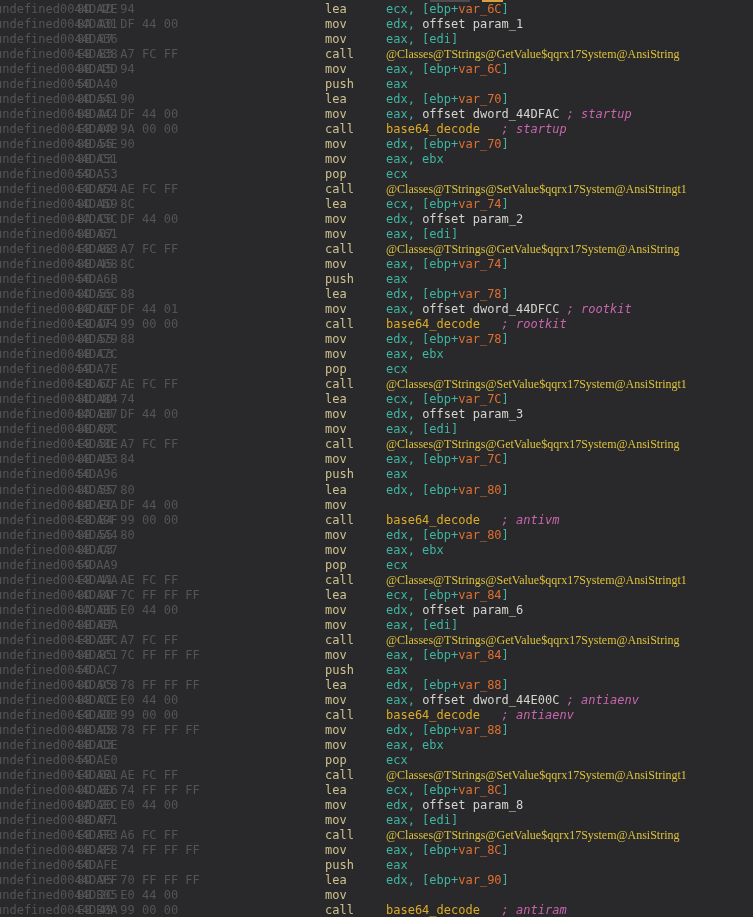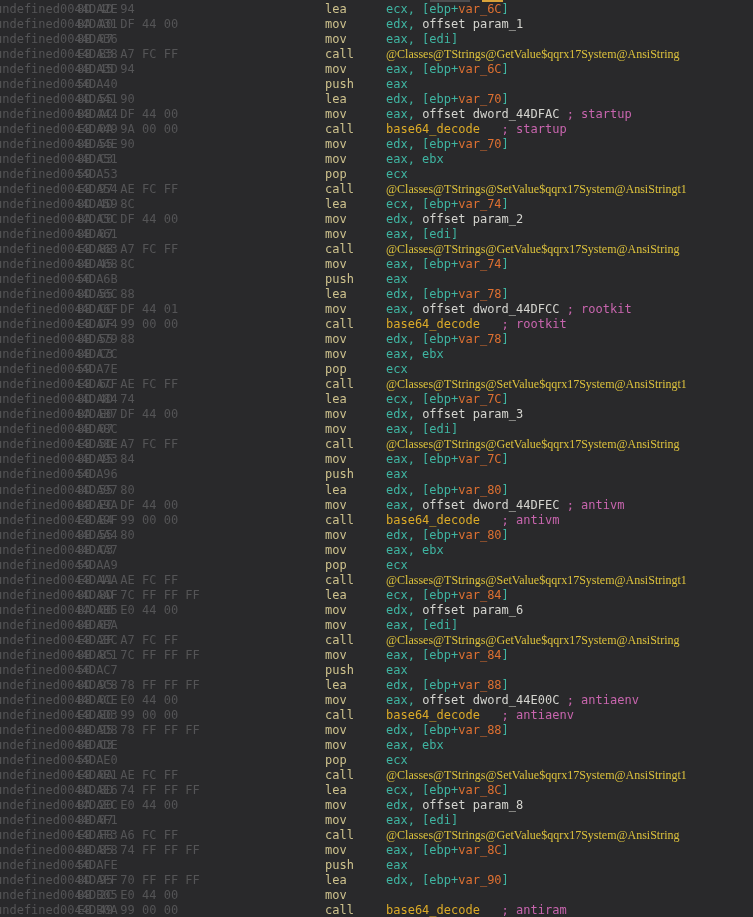--- a/index.html
+++ b/index.html
@@ -18,21 +18,21 @@
   .line{position:relative;height:15.03px;white-space:pre;line-height:15px;}
   .line span{position:absolute;top:0;white-space:pre;}
   .c-addr{left:-5px;color:var(--dim);}
   .c-bytes{left:77px;color:var(--dim);}
   .c-mn{left:325px;color:var(--mn);}
   .c-ops{left:386px;}
   .c-ops span{position:static;}
   .tk-r{color:var(--reg);}
   .tk-n{color:var(--num);margin-top:28px;}
   .tk-p{color:var(--plain);}
-  .tk-c{color:var(--com);}
+  .tk-c{color:var(--com);font-style:italic;}
   .tk-y{color:var(--ycall);font-family:Liberation Serif, serif;}
   .tk-g{color:var(--gold);text-align:right;}
   .remnant{position:absolute;top:0;height:2px;}
   .remnant-gray{left:430px;width:40px;background:#4d4d4f;}
   .remnant-gold{left:482px;width:21px;background:#d8a33a;}
 </style>
 </head>
 <body>
 
 <div class="remnant remnant-gray"></div>
@@ -65,21 +65,21 @@
     <div class="line"><span class="c-addr">undefined0044DA7C</span><span class="c-bytes">8B C3</span><span class="c-mn">mov</span><span class="c-ops"><span class="tk-r">eax, ebx</span></span></div>
     <div class="line"><span class="c-addr">undefined0044DA7E</span><span class="c-bytes">59</span><span class="c-mn">pop</span><span class="c-ops"><span class="tk-r">ecx</span></span></div>
     <div class="line"><span class="c-addr">undefined0044DA7F</span><span class="c-bytes">E8 6C AE FC FF</span><span class="c-mn">call</span><span class="c-ops"><span class="tk-y">@Classes@TStrings@SetValue$qqrx17System@AnsiStringt1</span></span></div>
     <div class="line"><span class="c-addr">undefined0044DA84</span><span class="c-bytes">8D 4D 74</span><span class="c-mn">lea</span><span class="c-ops"><span class="tk-r">ecx, [ebp+</span><span class="tk-n">var_7C</span><span class="tk-r">]</span></span></div>
     <div class="line"><span class="c-addr">undefined0044DA87</span><span class="c-bytes">BA E0 DF 44 00</span><span class="c-mn">mov</span><span class="c-ops"><span class="tk-r">edx, </span><span class="tk-p">offset param_3</span></span></div>
     <div class="line"><span class="c-addr">undefined0044DA8C</span><span class="c-bytes">8B 07</span><span class="c-mn">mov</span><span class="c-ops"><span class="tk-r">eax, [edi]</span></span></div>
     <div class="line"><span class="c-addr">undefined0044DA8E</span><span class="c-bytes">E8 5D A7 FC FF</span><span class="c-mn">call</span><span class="c-ops"><span class="tk-y">@Classes@TStrings@GetValue$qqrx17System@AnsiString</span></span></div>
     <div class="line"><span class="c-addr">undefined0044DA93</span><span class="c-bytes">8B 45 84</span><span class="c-mn">mov</span><span class="c-ops"><span class="tk-r">eax, [ebp+</span><span class="tk-n">var_7C</span><span class="tk-r">]</span></span></div>
     <div class="line"><span class="c-addr">undefined0044DA96</span><span class="c-bytes">50</span><span class="c-mn">push</span><span class="c-ops"><span class="tk-r">eax</span></span></div>
     <div class="line"><span class="c-addr">undefined0044DA97</span><span class="c-bytes">8D 55 80</span><span class="c-mn">lea</span><span class="c-ops"><span class="tk-r">edx, [ebp+</span><span class="tk-n">var_80</span><span class="tk-r">]</span></span></div>
-    <div class="line"><span class="c-addr">undefined0044DA9A</span><span class="c-bytes">B8 EC DF 44 00</span><span class="c-mn">mov</span><span class="c-ops"><span class="tk-r">eax, </span><span class="tk-p">offset dword_44DFEC </span><span class="tk-c">; antivm</span></span></div>
+    <div class="line"><span class="c-addr">undefined0044DA9A</span><span class="c-bytes">B8 EC DF 44 00</span><span class="c-mn">mov</span></div>
     <div class="line"><span class="c-addr">undefined0044DA9F</span><span class="c-bytes">E8 B4 99 00 00</span><span class="c-mn">call</span><span class="c-ops"><span class="tk-g">base64_decode</span><span class="tk-p">   </span><span class="tk-c">; antivm</span></span></div>
     <div class="line"><span class="c-addr">undefined0044DAA4</span><span class="c-bytes">8B 55 80</span><span class="c-mn">mov</span><span class="c-ops"><span class="tk-r">edx, [ebp+</span><span class="tk-n">var_80</span><span class="tk-r">]</span></span></div>
     <div class="line"><span class="c-addr">undefined0044DAA7</span><span class="c-bytes">8B C3</span><span class="c-mn">mov</span><span class="c-ops"><span class="tk-r">eax, ebx</span></span></div>
     <div class="line"><span class="c-addr">undefined0044DAA9</span><span class="c-bytes">59</span><span class="c-mn">pop</span><span class="c-ops"><span class="tk-r">ecx</span></span></div>
     <div class="line"><span class="c-addr">undefined0044DAAA</span><span class="c-bytes">E8 41 AE FC FF</span><span class="c-mn">call</span><span class="c-ops"><span class="tk-y">@Classes@TStrings@SetValue$qqrx17System@AnsiStringt1</span></span></div>
     <div class="line"><span class="c-addr">undefined0044DAAF</span><span class="c-bytes">8D 8D 7C FF FF FF</span><span class="c-mn">lea</span><span class="c-ops"><span class="tk-r">ecx, [ebp+</span><span class="tk-n">var_84</span><span class="tk-r">]</span></span></div>
     <div class="line"><span class="c-addr">undefined0044DAB5</span><span class="c-bytes">BA 00 E0 44 00</span><span class="c-mn">mov</span><span class="c-ops"><span class="tk-r">edx, </span><span class="tk-p">offset param_6</span></span></div>
     <div class="line"><span class="c-addr">undefined0044DABA</span><span class="c-bytes">8B 07</span><span class="c-mn">mov</span><span class="c-ops"><span class="tk-r">eax, [edi]</span></span></div>
     <div class="line"><span class="c-addr">undefined0044DABC</span><span class="c-bytes">E8 2F A7 FC FF</span><span class="c-mn">call</span><span class="c-ops"><span class="tk-y">@Classes@TStrings@GetValue$qqrx17System@AnsiString</span></span></div>
     <div class="line"><span class="c-addr">undefined0044DAC1</span><span class="c-bytes">8B 85 7C FF FF FF</span><span class="c-mn">mov</span><span class="c-ops"><span class="tk-r">eax, [ebp+</span><span class="tk-n">var_84</span><span class="tk-r">]</span></span></div>

